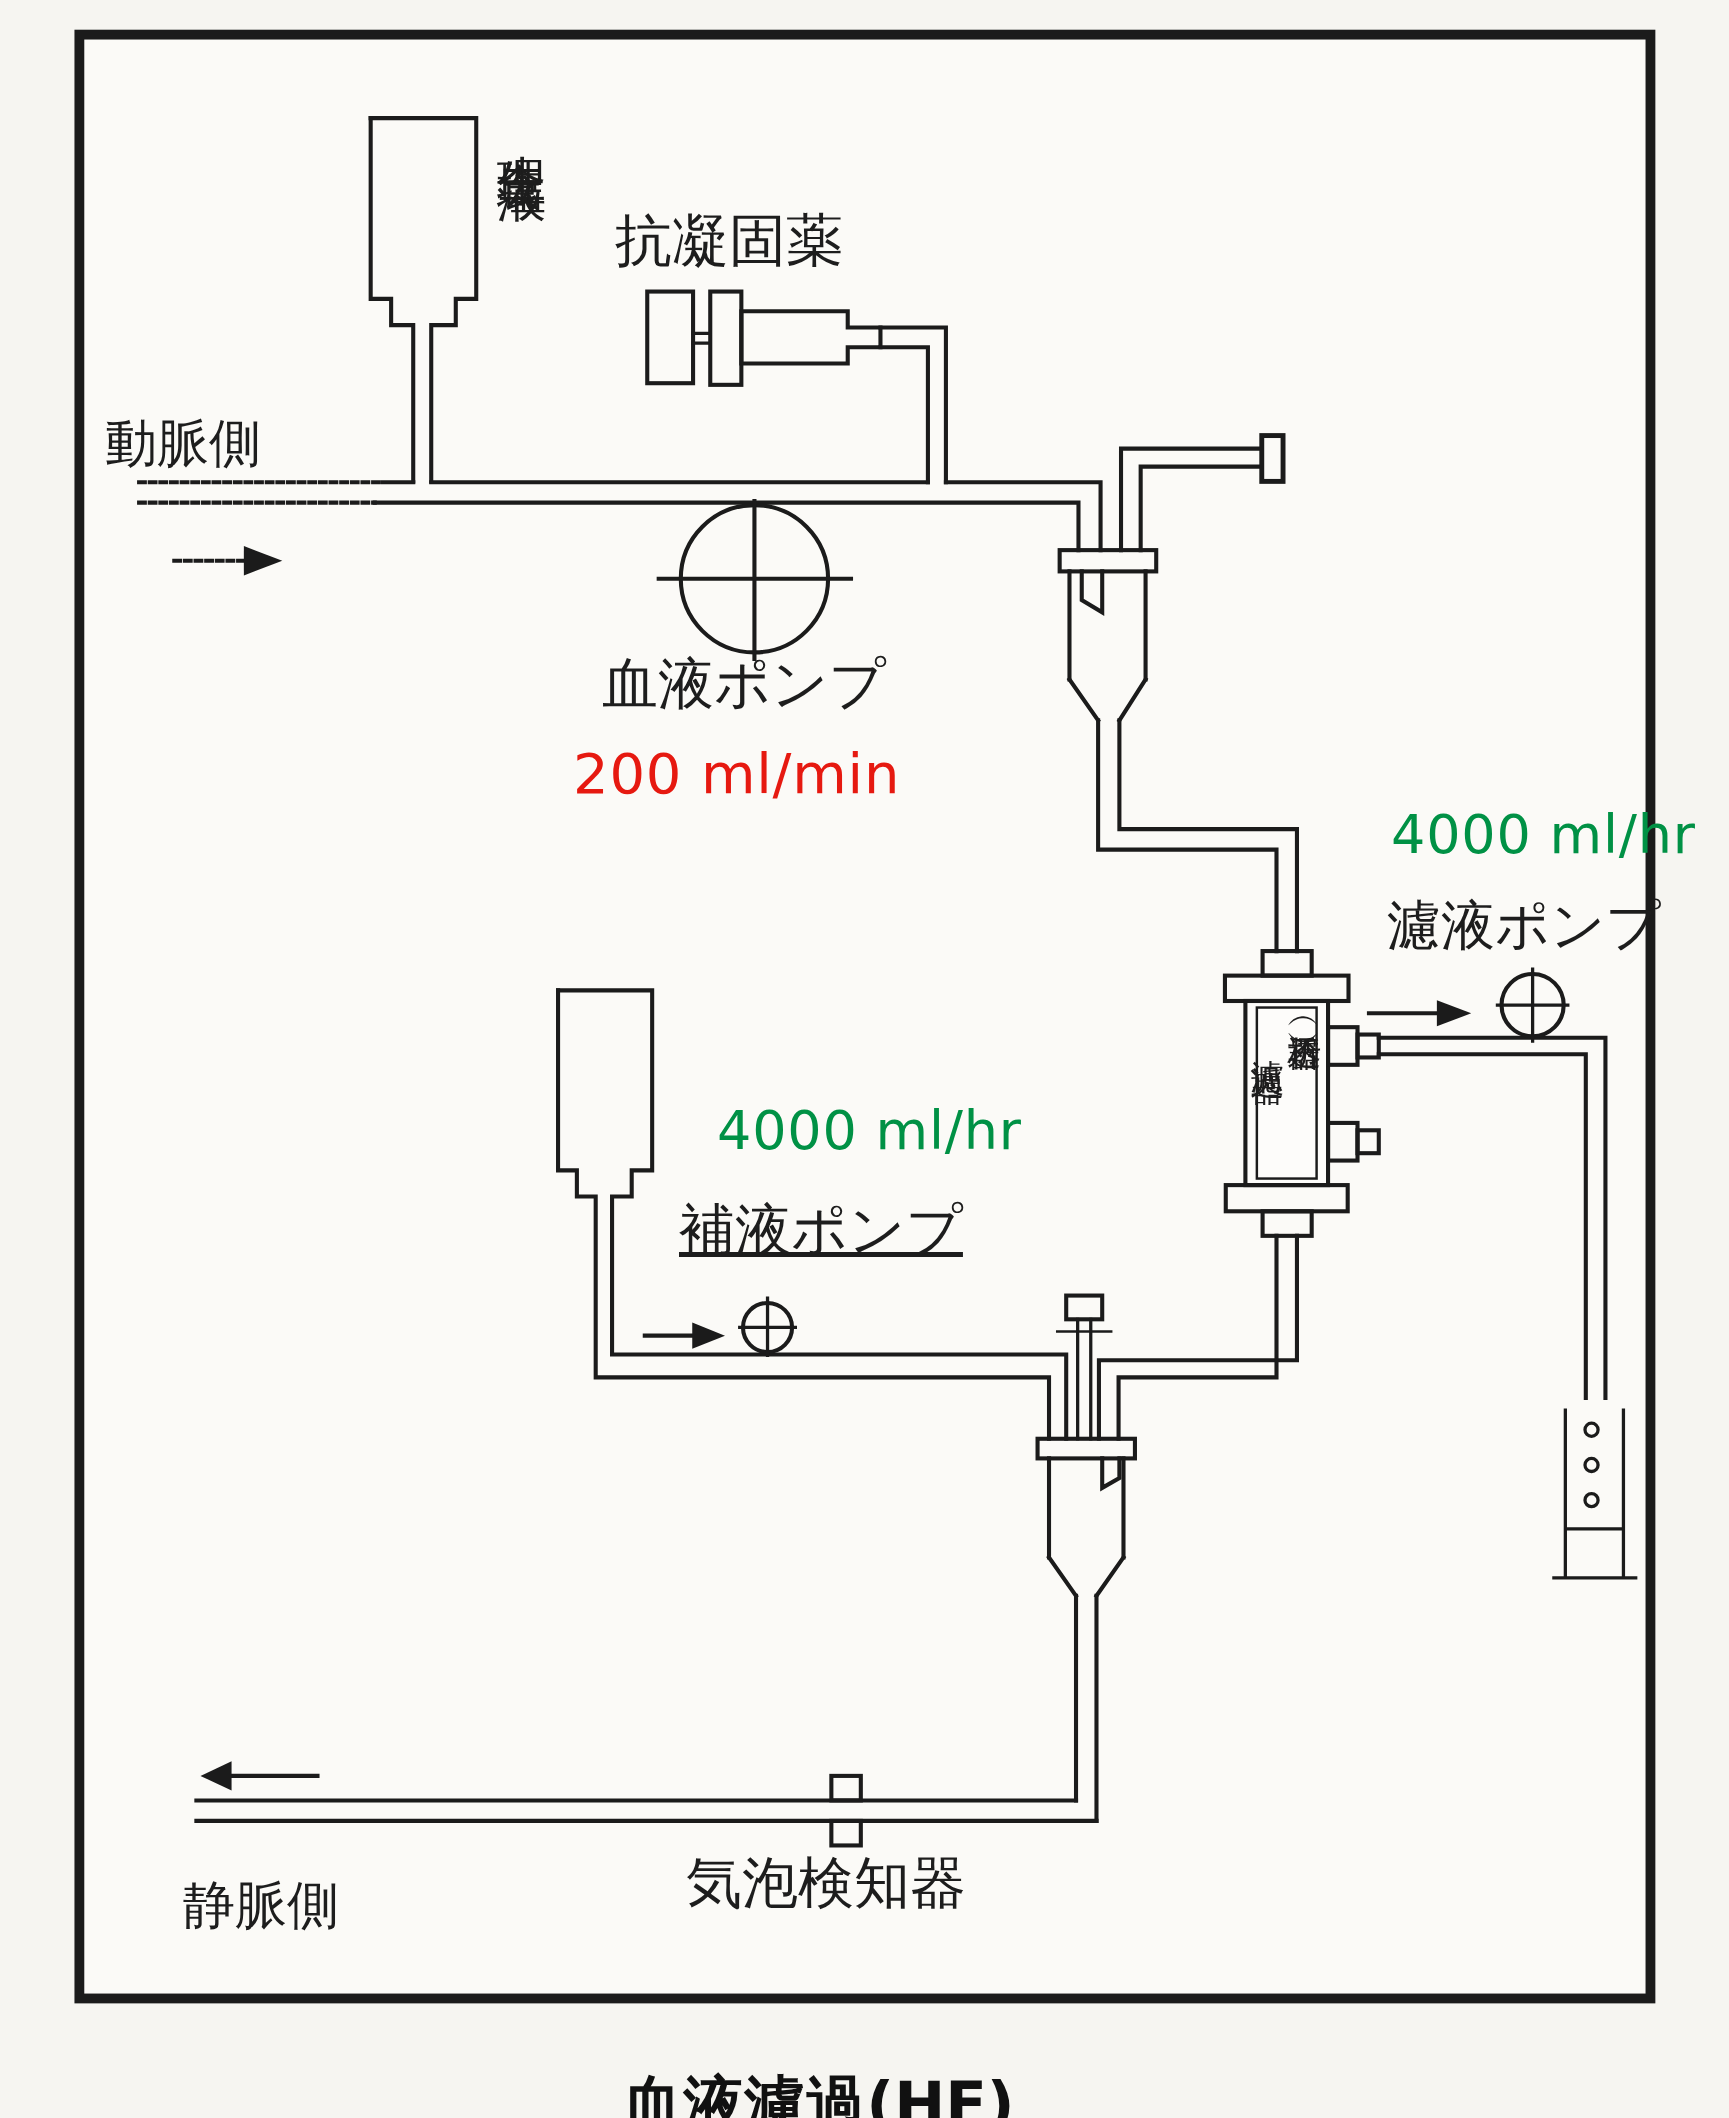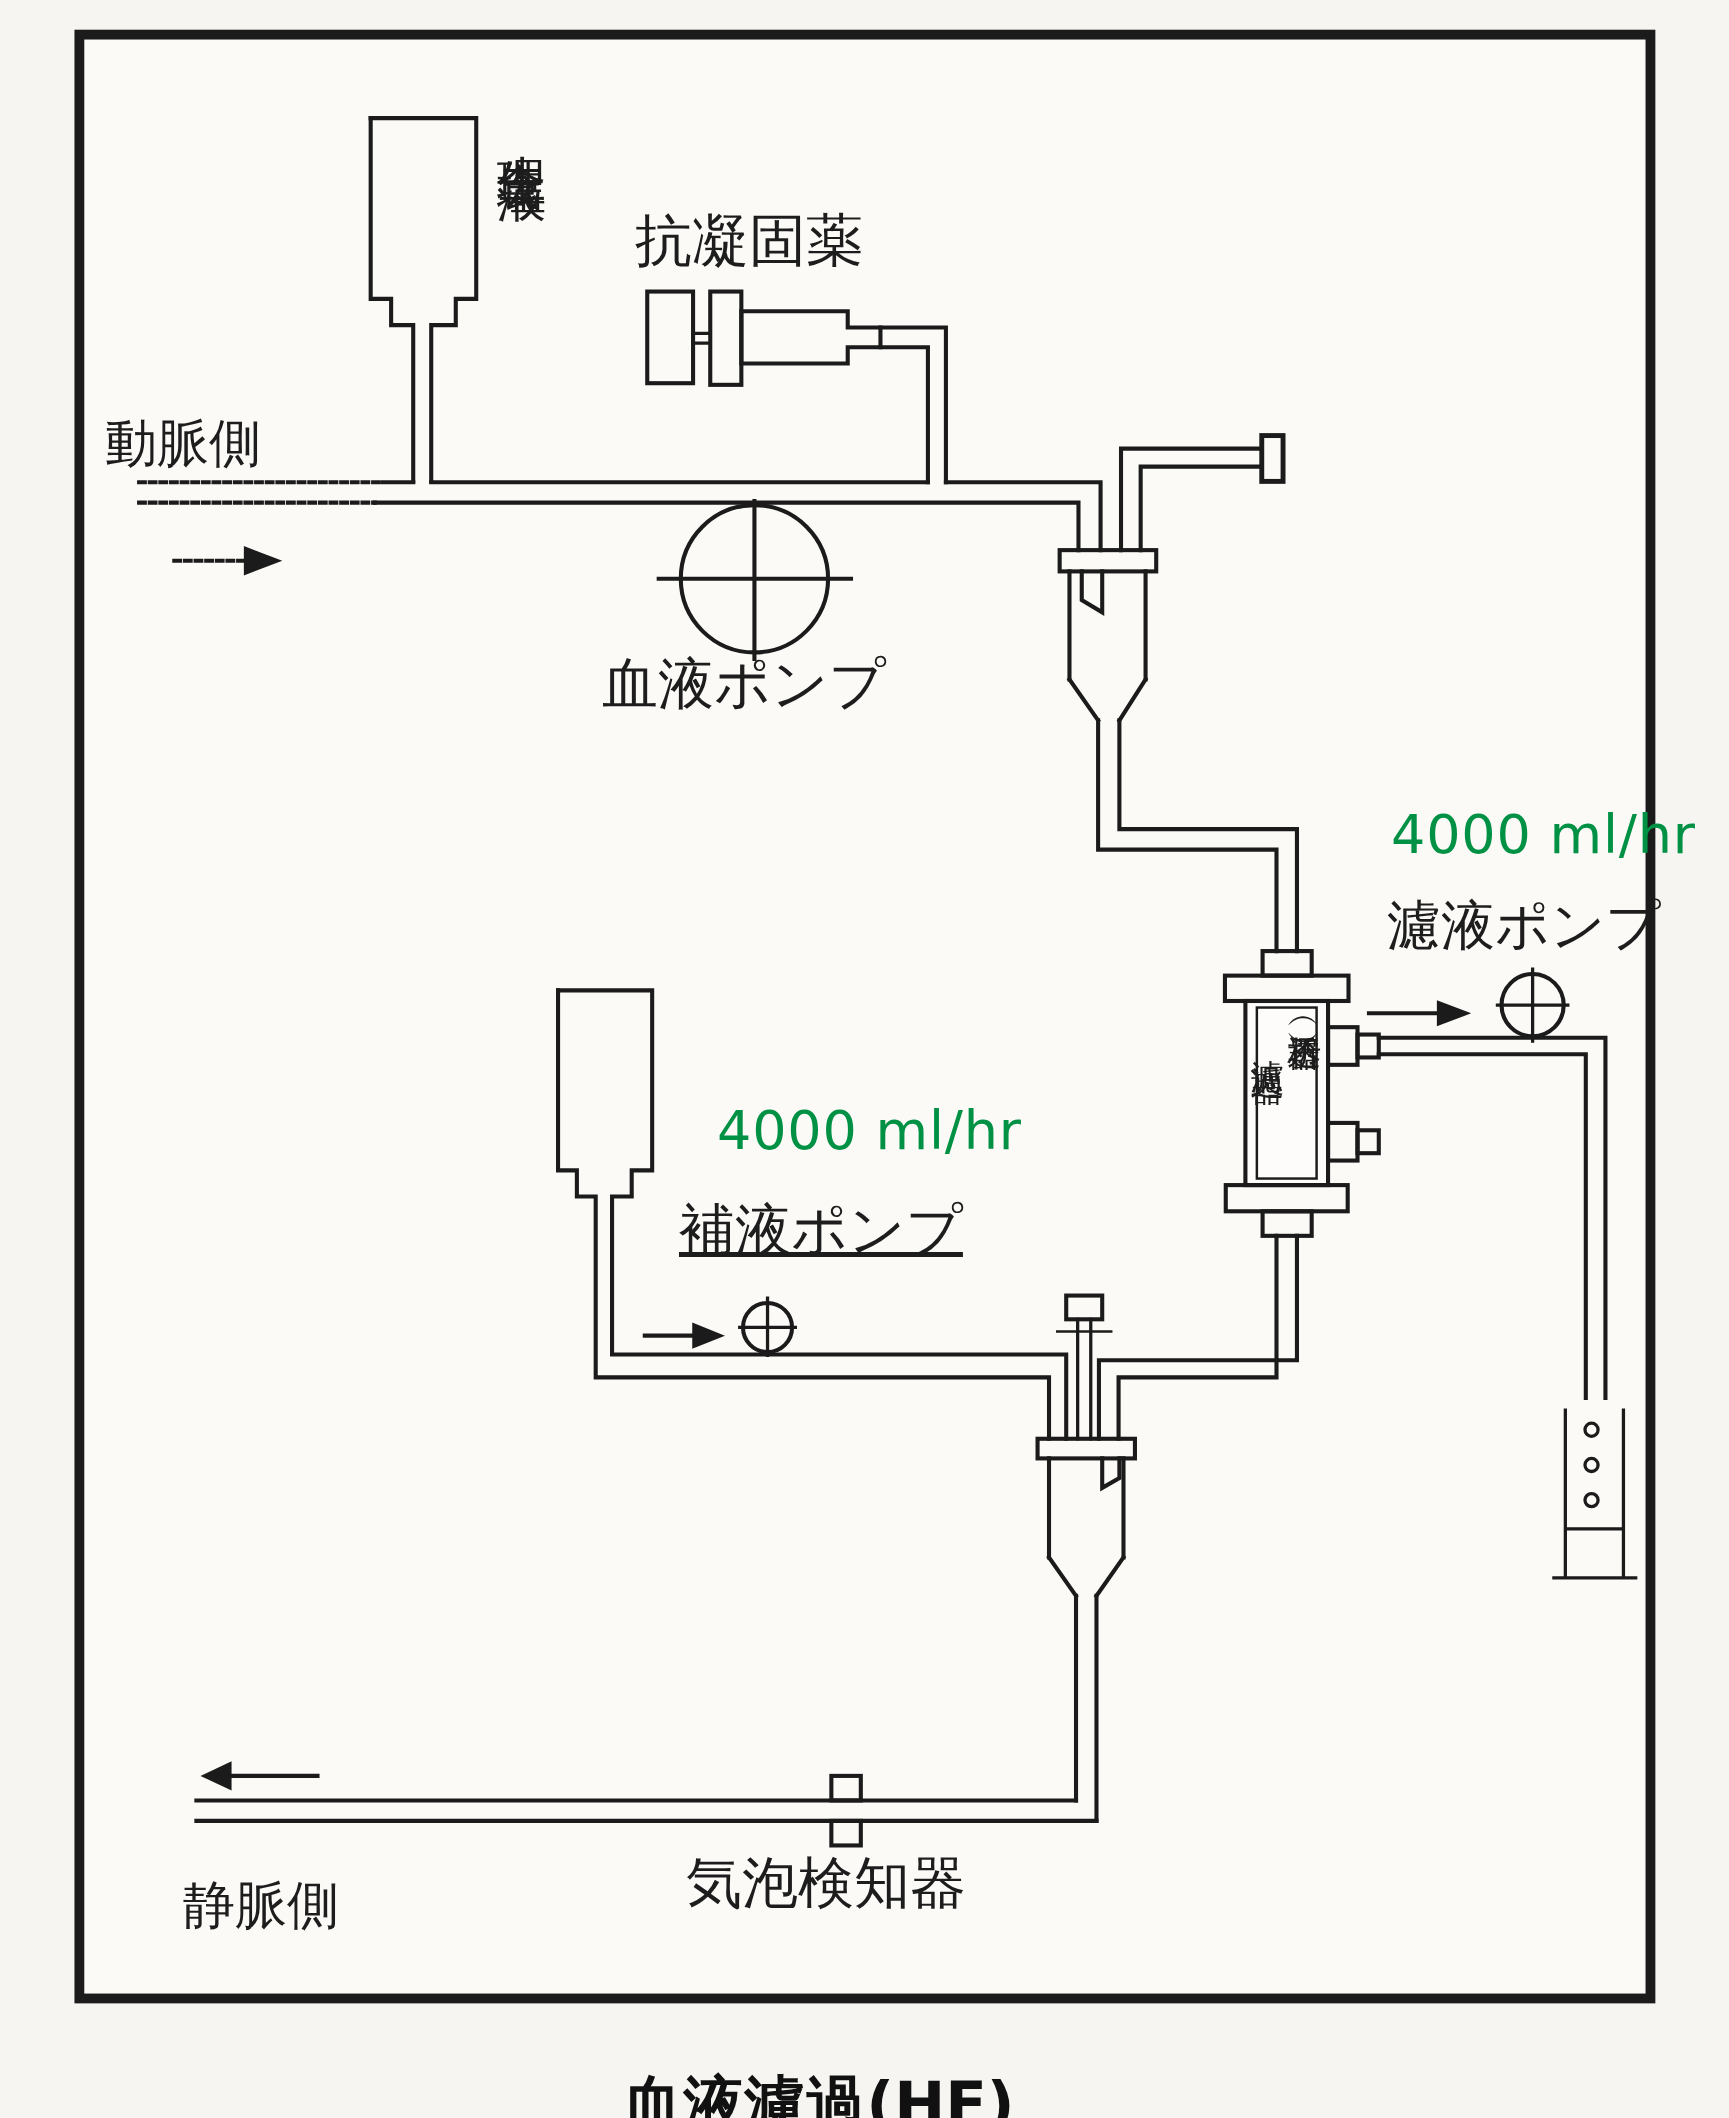--- a/index.html
+++ b/index.html
@@ -142,24 +142,25 @@
         <rect x="1016" y="2170" width="36" height="30"></rect>
         <rect x="1016" y="2225" width="36" height="30"></rect>
       </g>
     </g>
   </svg>
 
   <div class="lbl" style="left:105px;top:416px;font-size:52px;">動脈側</div>
 
   <div class="lbl vtext" style="left:496px;top:116px;font-size:49px;height:327px;">生理食塩液</div>
 
-  <div class="lbl" style="left:615px;top:211px;font-size:57px;margin-left:20px;">抗凝固薬</div>
+  <div class="lbl" style="left:615px;top:211px;font-size:57px;">抗凝固薬</div>
 
   <div class="lbl" style="left:602px;top:655px;font-size:56px;text-align:right;">血液ポンプ</div>
 
+  <div class="lbl rate" style="left: 573px; top: 745px; font-size: 56px; color: rgb(230, 25, 16);">200 ml/min</div>
 
   <div class="lbl rate" style="left: 1391px; top: 807px; font-size: 54px; color: rgb(0, 145, 69);">4000 ml/hr</div>
 
   <div class="lbl" style="left:1367px;top:898px;font-size:54px;margin-left:20px;">濾液ポンプ</div>
 
   <div class="lbl vtext" style="left:1286px;top:1006px;font-size:34px;letter-spacing:1.6px;height:175px;">（透析器）</div>
 
   <div class="lbl vtext" style="left:1249px;top:1033px;font-size:34px;letter-spacing:6.5px;height:147px;">濾過器</div>
 
   <div class="lbl rate" style="left: 717px; top: 1103px; font-size: 54px; color: rgb(0, 145, 69);">4000 ml/hr</div>

